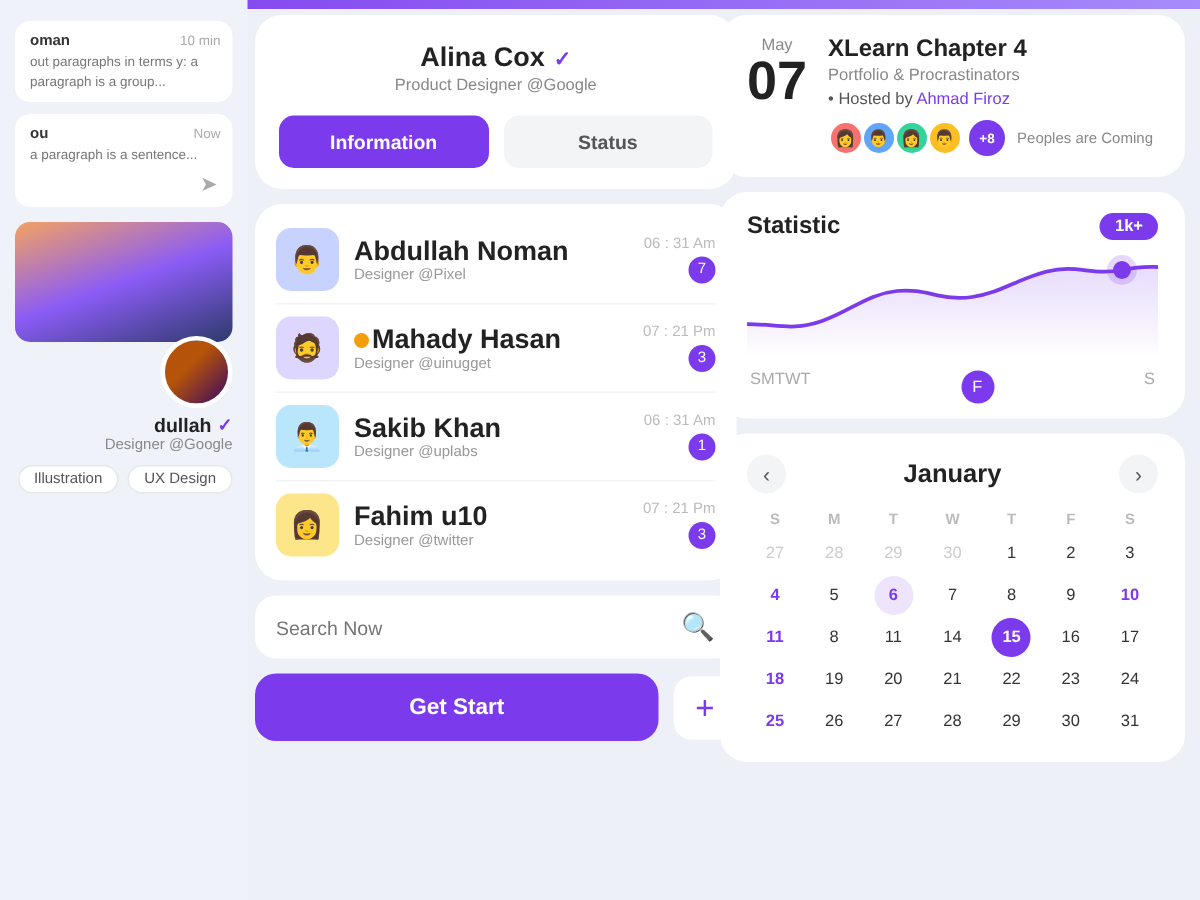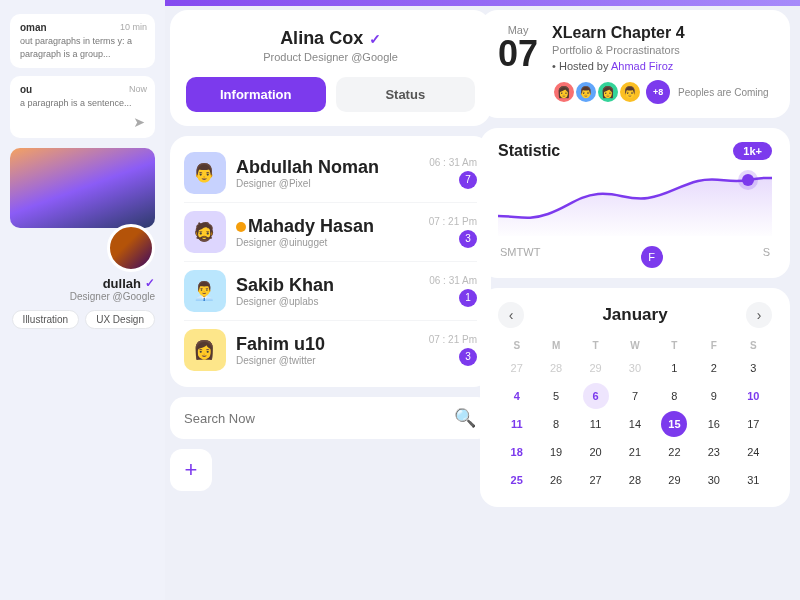--- a/index.html
+++ b/index.html
@@ -603,20 +603,21 @@
     </div>
   </div>
     </div>
 
   <div class="search-bar">
     <input class="search-input" type="text" placeholder="Search Now" style="">
     <button class="search-btn">🔍</button>
   </div>
 
   <div class="action-row">
+    <button class="get-start-btn">Get Start</button>
     <button class="plus-btn">+</button>
   </div>
 </div>
 
 <div class="right-panel">
 
   <div class="event-card">
     <div class="event-date">
       <div class="event-month">May</div>
       <div class="event-day">07</div>

